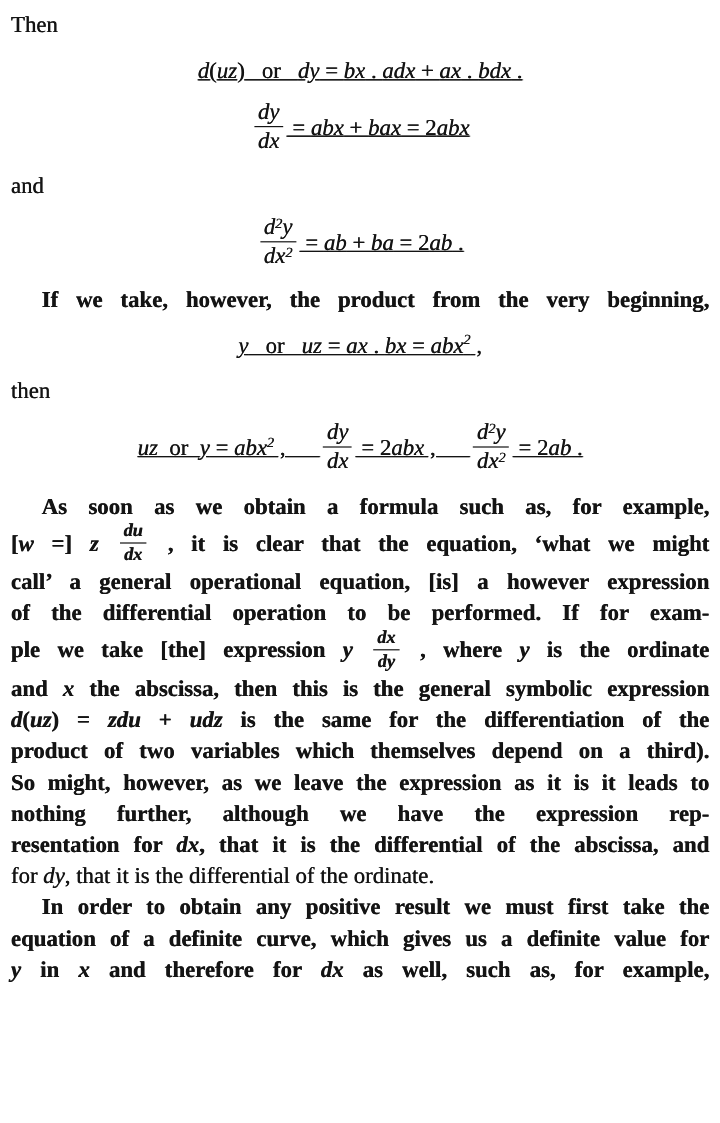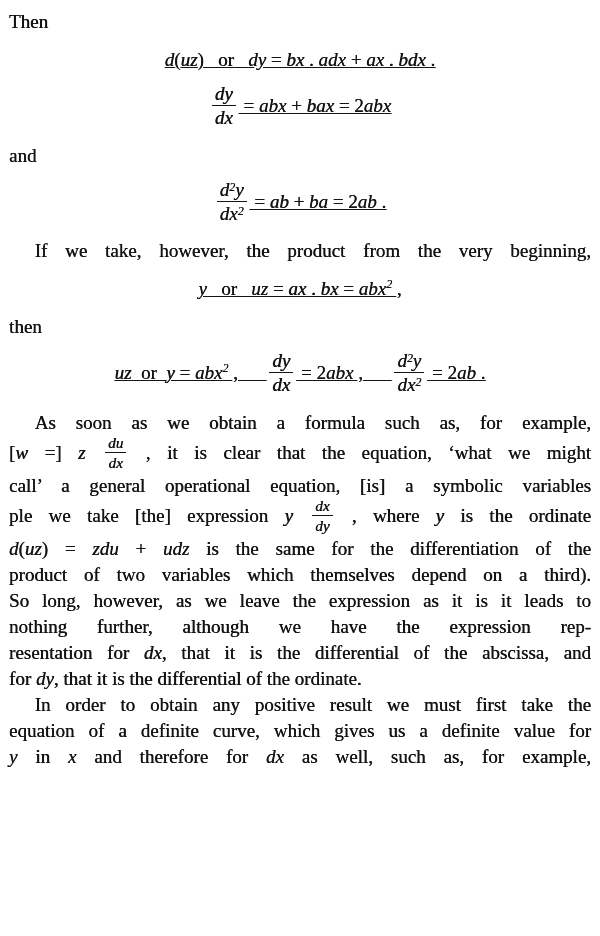--- a/index.html
+++ b/index.html
@@ -14,21 +14,21 @@
     width: 600px; height: 936px;
     padding: 9px 9px 0 9px;
     background: #ffffff;
   }
   .line {
     font-size: 19px;
     line-height: 26px;
     white-space: pre-wrap;
     text-shadow: 0.35px 0 0 currentColor; 
   }
-  .justify { text-align: justify; text-align-last: justify; }
+  .justify { text-align: justify; text-align-last: justify; font-weight: bold; }
   .indent  { text-indent: 1.35em; }
   .gap     { margin-top: 7px; }
   .eq {
     text-align: center;
     margin: 12px 0;
     text-decoration: underline;
   }
   .run-i { font-style: italic; }
   .run-r { font-style: normal; }
   .run-sup {
@@ -67,24 +67,26 @@
     <div class="line eq"><span class="run-i">d</span><span class="run-r">(</span><span class="run-i">uz</span><span class="run-r">)</span><span class="run-r">   or   </span><span class="run-i">dy</span><span class="run-r"> = </span><span class="run-i">bx</span><span class="run-r"> . </span><span class="run-i">adx</span><span class="run-r"> + </span><span class="run-i">ax</span><span class="run-r"> . </span><span class="run-i">bdx</span><span class="run-r"> .</span></div>
     <div class="line eq"><span class="frac"><span class="num"><span class="run-i">dy</span></span><span class="den"><span class="run-i">dx</span></span></span><span class="run-r"> = </span><span class="run-i">abx</span><span class="run-r"> + </span><span class="run-i">bax</span><span class="run-r"> = 2</span><span class="run-i">abx</span></div>
     <div class="line"><span class="run-r">and</span></div>
     <div class="line eq"><span class="frac"><span class="num"><span class="run-i">d</span><span class="run-sup">2</span><span class="run-i">y</span></span><span class="den"><span class="run-i">dx</span><span class="run-sup">2</span></span></span><span class="run-r"> = </span><span class="run-i">ab</span><span class="run-r"> + </span><span class="run-i">ba</span><span class="run-r"> = 2</span><span class="run-i">ab</span><span class="run-r"> .</span></div>
     <div class="line justify indent"><span class="run-r">If we take, however, the product from the very beginning,</span></div>
     <div class="line eq"><span class="run-i">y</span><span class="run-r">   or   </span><span class="run-i">uz</span><span class="run-r"> = </span><span class="run-i">ax</span><span class="run-r"> . </span><span class="run-i">bx</span><span class="run-r"> = </span><span class="run-i">abx</span><span class="run-sup">2</span><span class="run-r"> ,</span></div>
     <div class="line"><span class="run-r">then</span></div>
     <div class="line eq"><span class="run-i">uz</span><span class="run-r">  or  </span><span class="run-i">y</span><span class="run-r"> = </span><span class="run-i">abx</span><span class="run-sup">2</span><span class="run-r"> ,      </span><span class="frac"><span class="num"><span class="run-i">dy</span></span><span class="den"><span class="run-i">dx</span></span></span><span class="run-r"> = 2</span><span class="run-i">abx</span><span class="run-r"> ,      </span><span class="frac"><span class="num"><span class="run-i">d</span><span class="run-sup">2</span><span class="run-i">y</span></span><span class="den"><span class="run-i">dx</span><span class="run-sup">2</span></span></span><span class="run-r"> = 2</span><span class="run-i">ab</span><span class="run-r"> .</span></div>
     <div class="line justify indent gap"><span class="run-r">As soon as we obtain a formula such as, for example,</span></div>
     <div class="line justify"><span class="run-r">[</span><span class="run-i">w</span><span class="run-r"> =] </span><span class="run-i">z</span><span class="run-r"> </span><span class="frac"><span class="num"><span class="run-i">du</span></span><span class="den"><span class="run-i">dx</span></span></span><span class="run-r"> , it is clear that the equation, ‘what we might</span></div>
-    <div class="line justify"><span class="run-r">call’ a general operational equation, [is] a symbolic variables</span></div>
+    <div class="line justify"><span class="run-r">call’ a general operational equation, [is] a however expression</span></div>
+    <div class="line justify"><span class="run-r">of the differential operation to be performed. If for exam-</span></div>
     <div class="line justify"><span class="run-r">ple we take [the] expression </span><span class="run-i">y</span><span class="run-r"> </span><span class="frac"><span class="num"><span class="run-i">dx</span></span><span class="den"><span class="run-i">dy</span></span></span><span class="run-r"> , where </span><span class="run-i">y</span><span class="run-r"> is the ordinate</span></div>
+    <div class="line justify"><span class="run-r">and </span><span class="run-i">x</span><span class="run-r"> the abscissa, then this is the general symbolic expression</span></div>
     <div class="line justify"><span class="run-i">d</span><span class="run-r">(</span><span class="run-i">uz</span><span class="run-r">) = </span><span class="run-i">zdu</span><span class="run-r"> + </span><span class="run-i">udz</span><span class="run-r"> is the same for the differentiation of the</span></div>
     <div class="line justify"><span class="run-r">product of two variables which themselves depend on a third).</span></div>
-    <div class="line justify"><span class="run-r">So long, however, as we leave the expression as it is it leads to</span></div>
+    <div class="line justify"><span class="run-r">So might, however, as we leave the expression as it is it leads to</span></div>
     <div class="line justify"><span class="run-r">nothing further, although we have the expression rep-</span></div>
     <div class="line justify"><span class="run-r">resentation for </span><span class="run-i">dx</span><span class="run-r">, that it is the differential of the abscissa, and</span></div>
     <div class="line"><span class="run-r">for </span><span class="run-i">dy</span><span class="run-r">, that it is the differential of the ordinate.</span></div>
     <div class="line justify indent"><span class="run-r">In order to obtain any positive result we must first take the</span></div>
     <div class="line justify"><span class="run-r">equation of a definite curve, which gives us a definite value for</span></div>
     <div class="line justify"><span class="run-i">y</span><span class="run-r"> in </span><span class="run-i">x</span><span class="run-r"> and therefore for </span><span class="run-i">dx</span><span class="run-r"> as well, such as, for example,</span></div>
   </div>
 
 </body></html>

